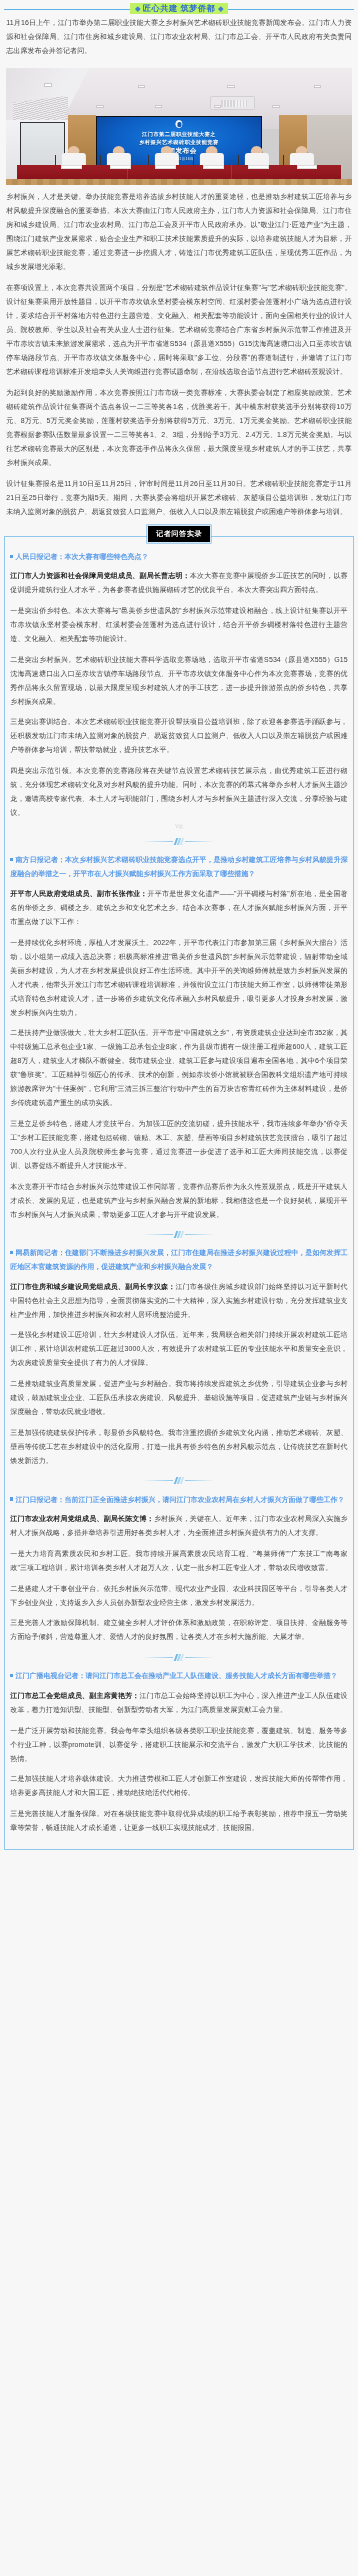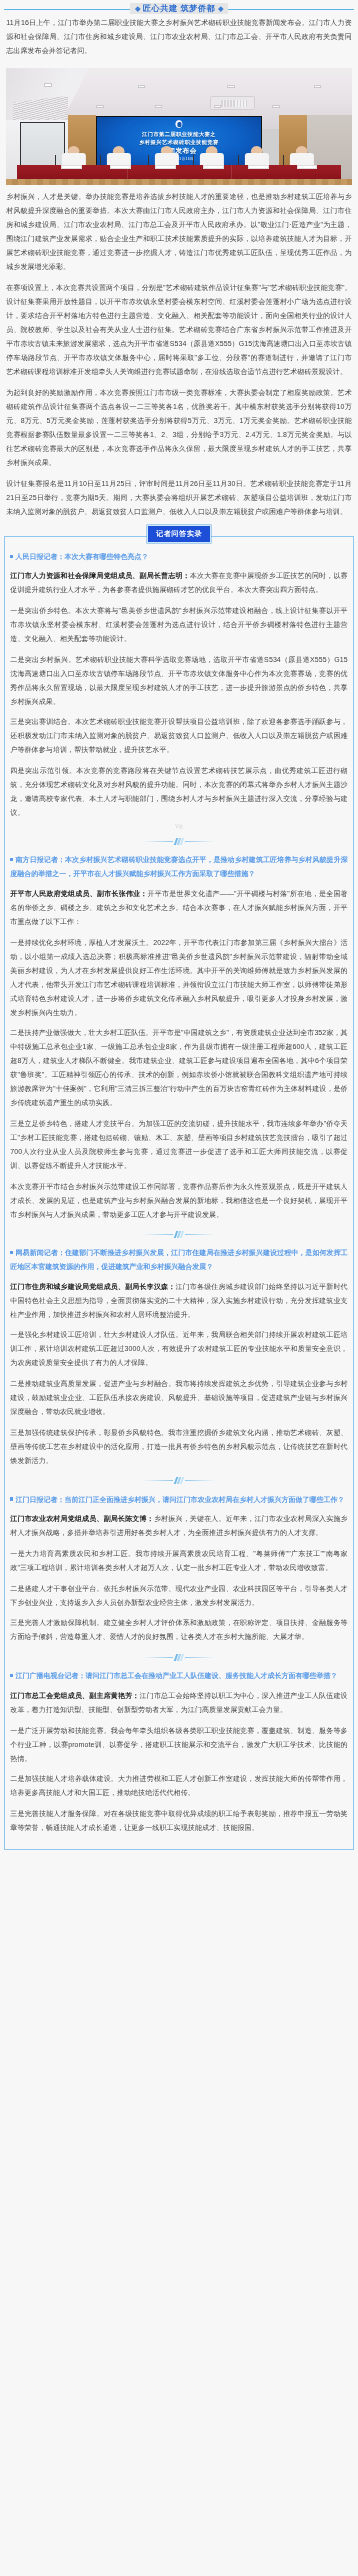--- a/index.html
+++ b/index.html
@@ -23,21 +23,21 @@
   }
   .banner .rule {
     position: absolute;
     left: 4.1px; right: 4.1px; top: 5.7px;
     height: 1px;
     background: #5ab4e5;
   }
   .banner .inner {
     position: relative;
     z-index: 2;
-    background: #e5e5e5;
+    background: #bef264;
     padding: 0 5.2px;
     display: flex;
     align-items: center;
     gap: 3.6px;
   }
   .banner .dot {
     width: 3.6px; height: 3.6px;
     background: #3f7fd4;
     transform: rotate(45deg);
     display: inline-block;
@@ -179,21 +179,21 @@
   }
 
   
   .qa-title-wrap {
     display:flex; justify-content:center;
     margin-top: 3.1px;
     position: relative;
     z-index: 3;
   }
   .qa-title {
-    background:#1d4ed8;
+    background:#000000;
     color:#fff;
     font-weight:bold;
     font-size:7.2px;
     letter-spacing:0.5px;
     padding:3.1px 8.2px;
     border:1px solid #cfe6f7;
     box-shadow: 0 0 0 0.5px #5aa9e6;
   }
   .qa-box {
     margin: -7.2px 4.1px 0 4.1px;

